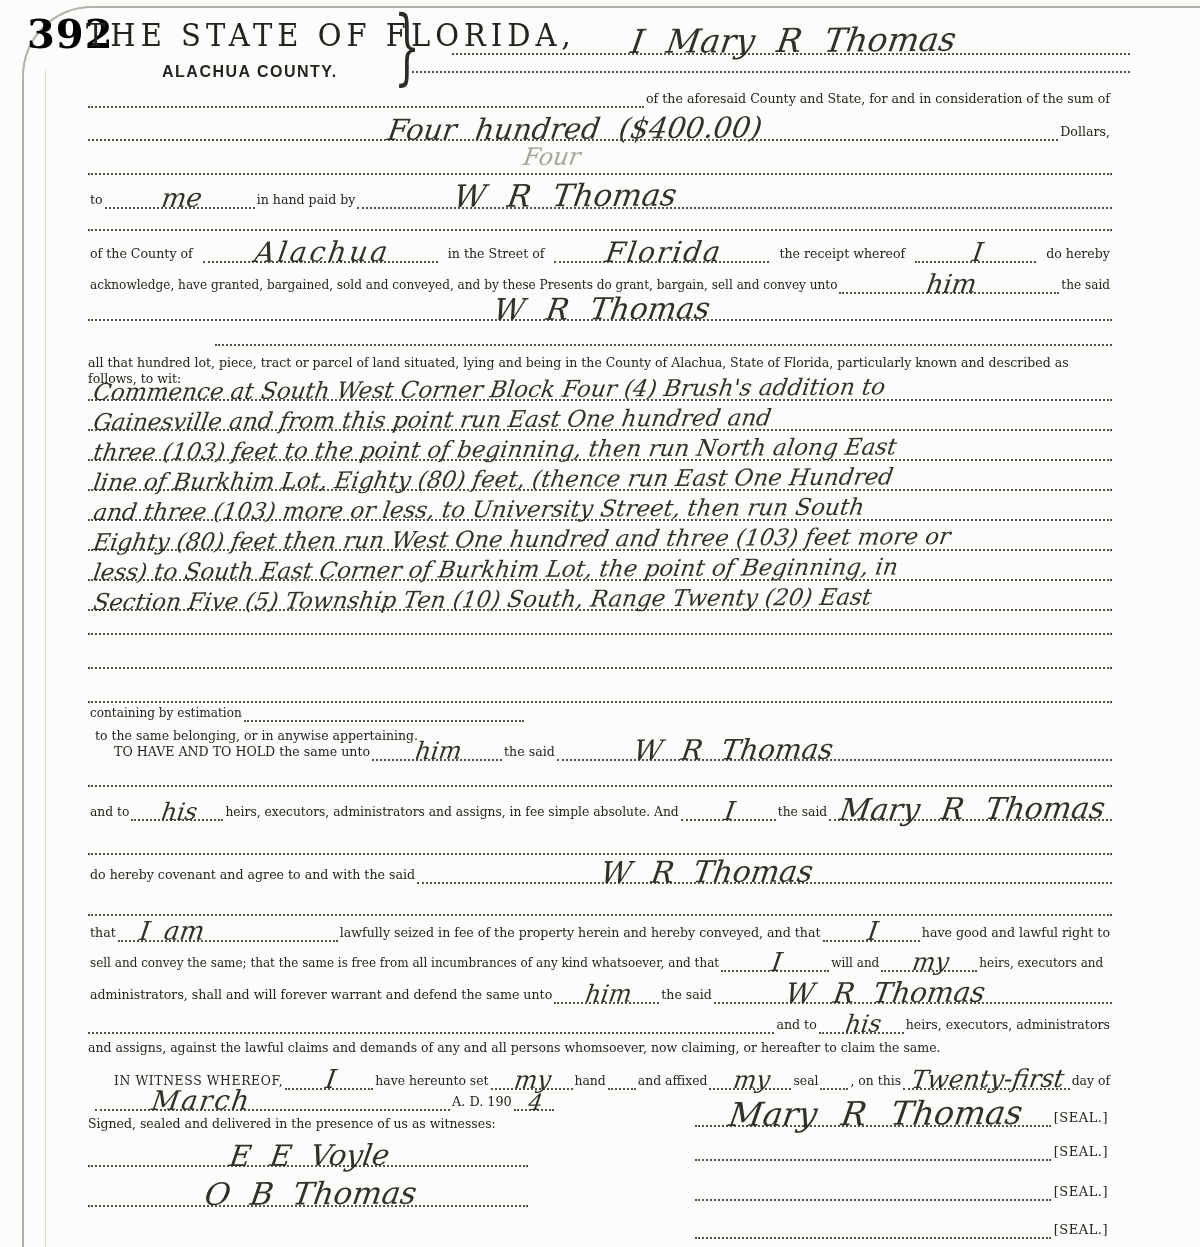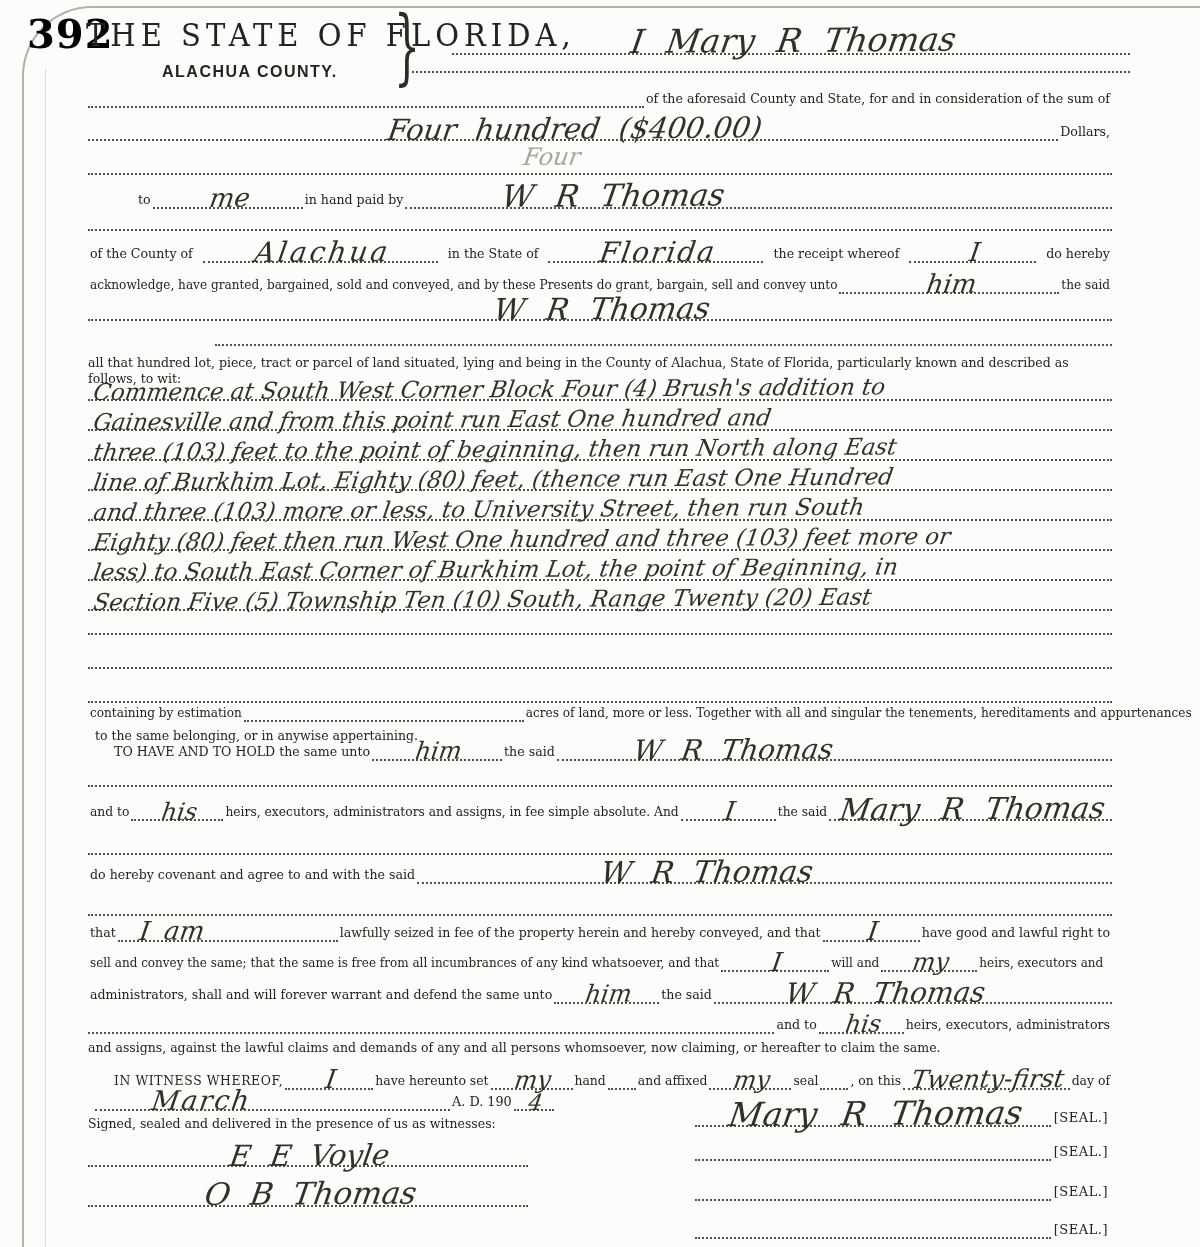--- a/index.html
+++ b/index.html
@@ -57,40 +57,40 @@
   <div class="row" style="top:124px;left:88px;right:88px;">
     <span class="fill grow">
         <span class="hw" style="font-size:29px;word-spacing:10px;">Four hundred ($400.00)</span>
       </span>
     <span class="pr">Dollars,</span>
   </div>
   <div class="para hw faint" style="left:358px;top:142px;font-size:24px;">Four</div>
   <div class="row" style="top:160px;left:88px;right:88px;">
     <span class="fill grow"></span>
   </div>
-  <div class="row" style="top:192px;left:88px;right:88px;margin-left:48px;">
+  <div class="row" style="top:192px;left:88px;right:88px;">
     <span class="pr">to</span>
     <span class="fill" style="width:150px;">
         <span class="hw hw-md">me</span>
       </span>
     <span class="pr">in hand paid by</span>
     <span class="fill grow" style="justify-content:flex-start;padding-left:95px;">
         <span class="hw hw-lg">W R Thomas</span>
       </span>
   </div>
   <div class="row" style="top:216px;left:88px;right:88px;">
     <span class="fill grow"></span>
   </div>
 
   <div class="row" style="top:246px;left:88px;right:88px;gap:8px;">
     <span class="pr">of the County of</span>
     <span class="fill" style="width:235px;">
         <span class="hw" style="font-size:28px;letter-spacing:3px;">Alachua</span>
       </span>
-    <span class="pr">in the State of</span>
+    <span class="pr">in the Street of</span>
     <span class="fill" style="width:215px;">
         <span class="hw" style="font-size:28px;letter-spacing:2px;">Florida</span>
       </span>
     <span class="pr">the receipt whereof</span>
     <span class="fill grow">
         <span class="hw hw-md">I</span>
       </span>
     <span class="pr">do hereby</span>
   </div>
   <div class="row" style="top:278px;left:88px;right:88px;font-size:12.1px;">
@@ -158,21 +158,20 @@
   <div class="row" style="top:654px;left:88px;right:88px;">
       <span class="fill grow"></span>
     </div>
   <div class="row" style="top:688px;left:88px;right:88px;">
       <span class="fill grow"></span>
     </div>
 
   <div class="row" style="top:706px;left:88px;right:88px;font-size:12.1px;">
     <span class="pr">containing by estimation</span>
     <span class="fill" style="width:280px;"></span>
-    <span class="pr">acres of land, more or less.  Together with all and singular the tenements, hereditaments and appurtenances</span>
   </div>
   <div class="para" style="top:728px;left:88px;font-size:12.5px;margin-left:7px;">to the same belonging, or in anywise appertaining.</div>
   <div class="row" style="top:744px;left:112px;right:88px;">
     <span class="pr">TO HAVE AND TO HOLD the same unto</span>
     <span class="fill" style="width:130px;">
         <span class="hw" style="font-size:24px;">him</span>
       </span>
     <span class="pr">the said</span>
     <span class="fill grow" style="justify-content:flex-start;padding-left:75px;">
         <span class="hw" style="font-size:28px;word-spacing:10px;">W R Thomas</span>

